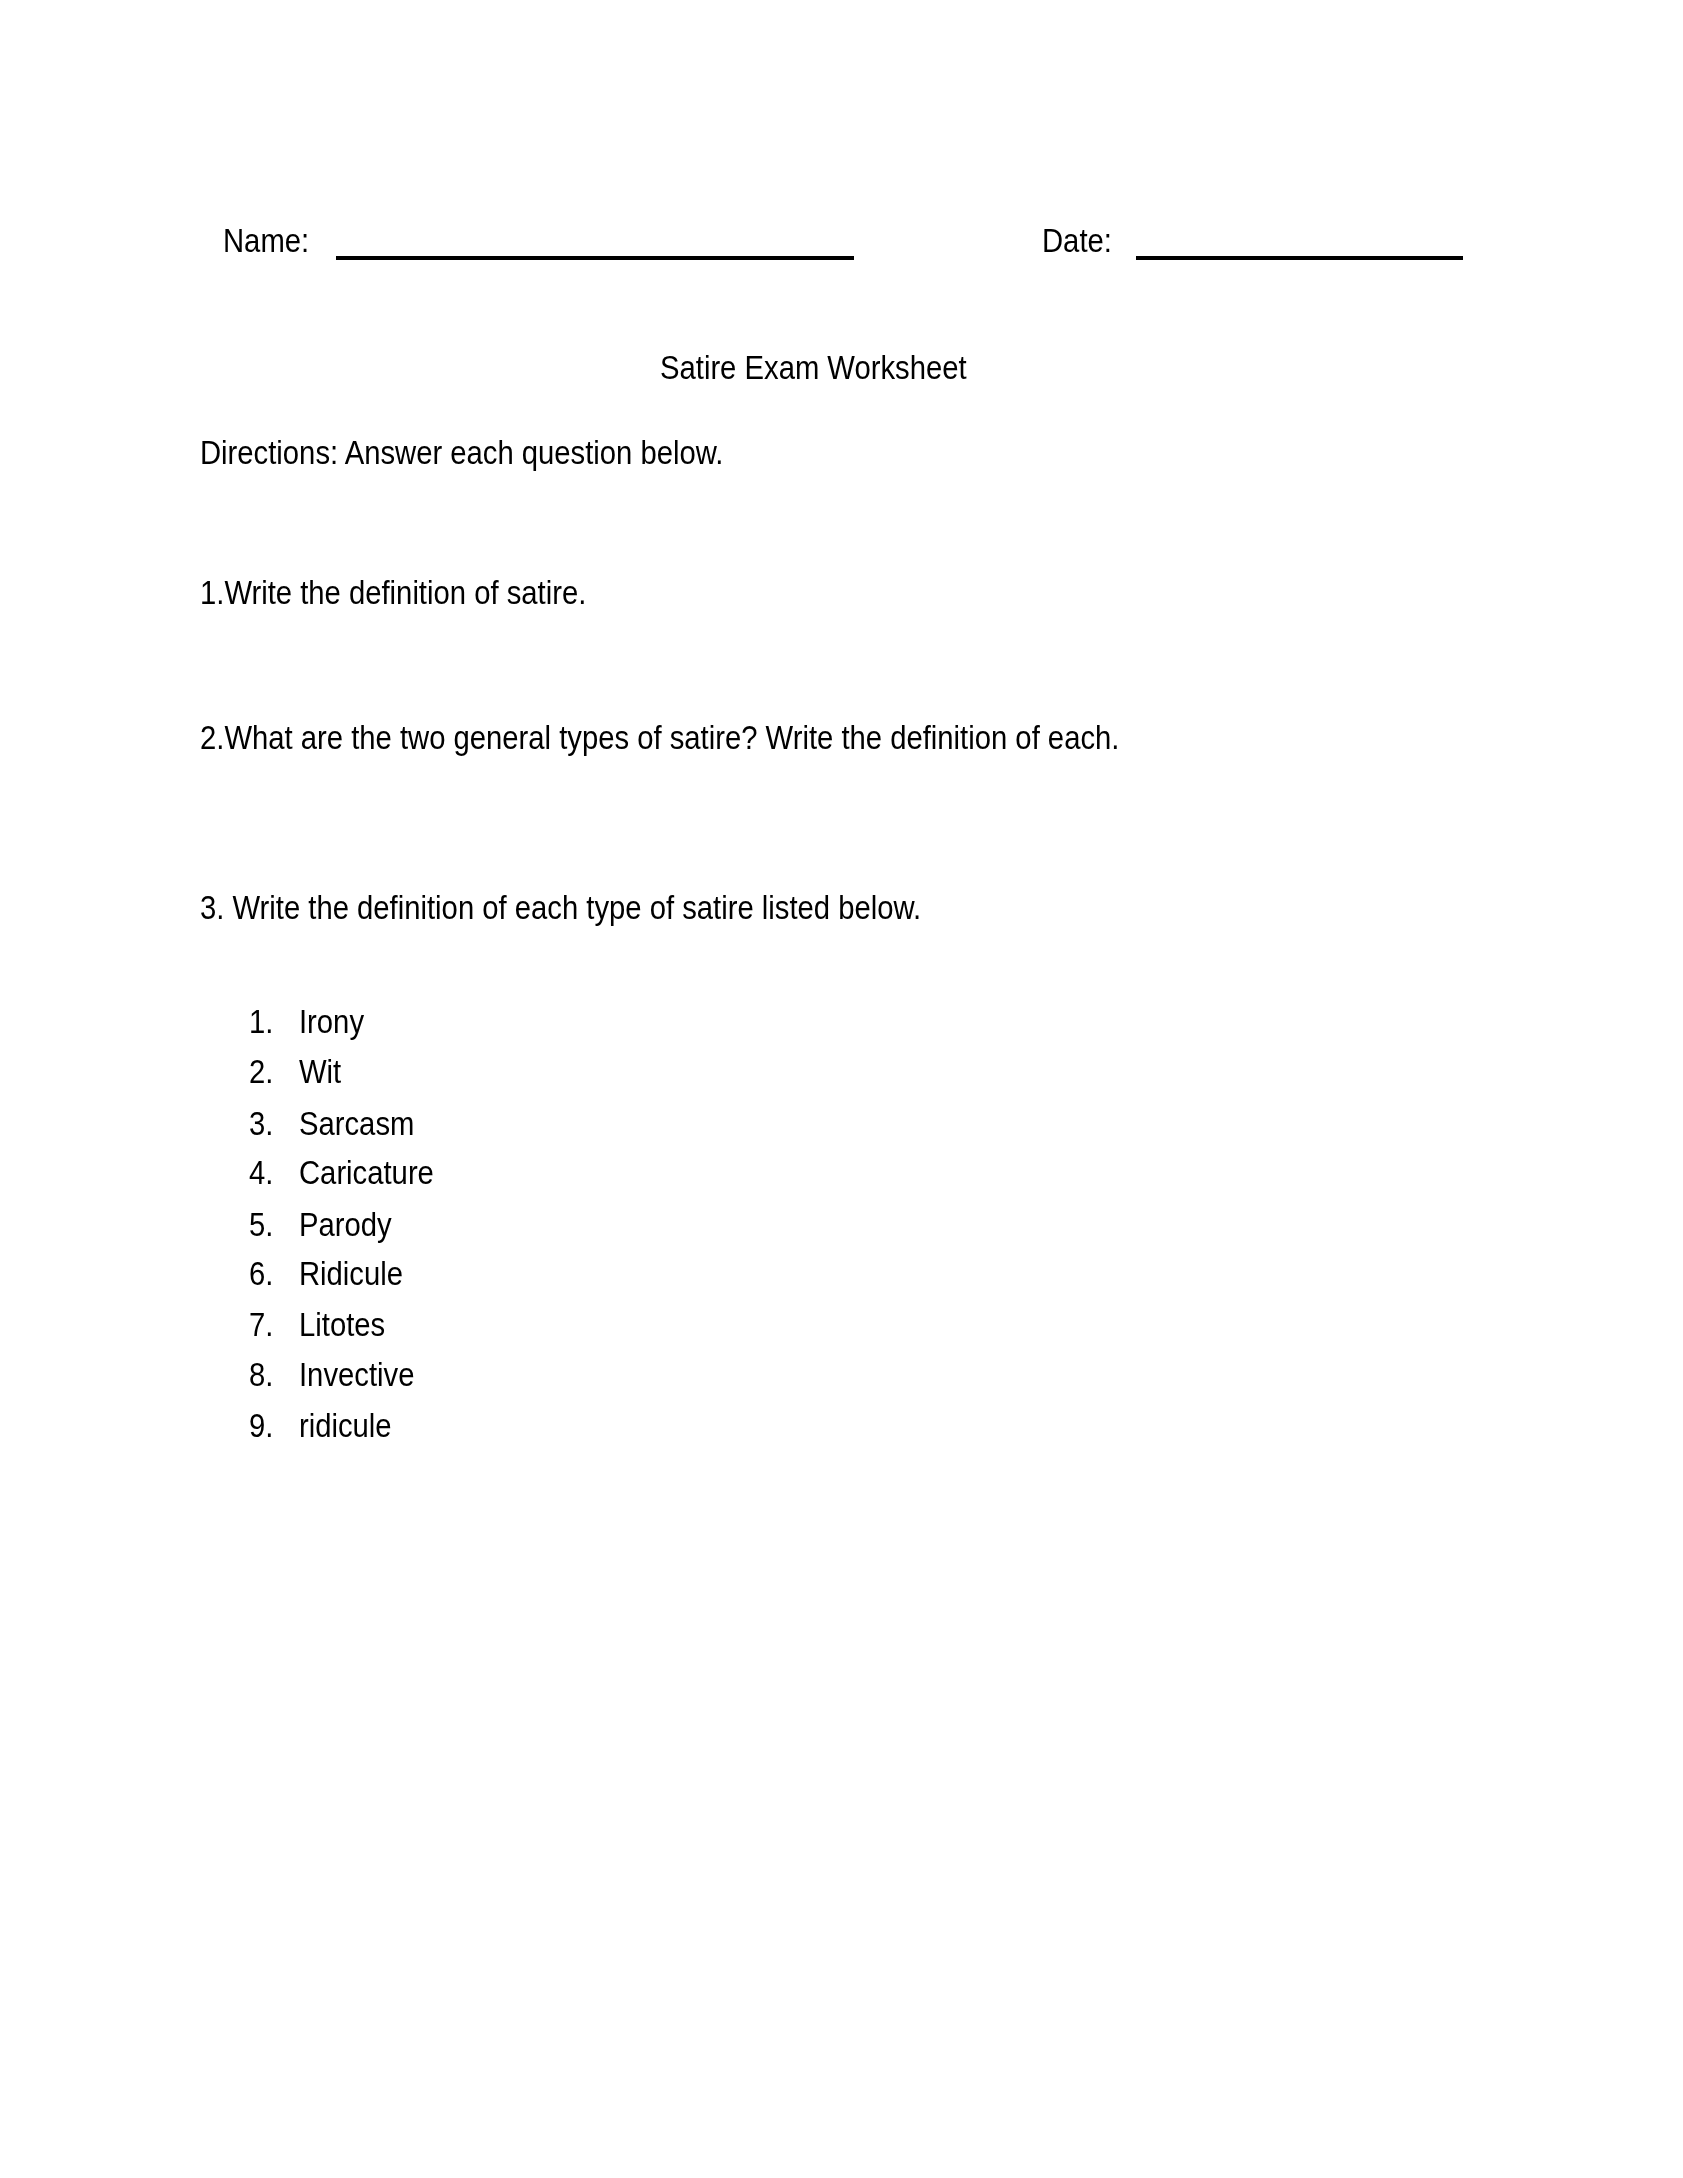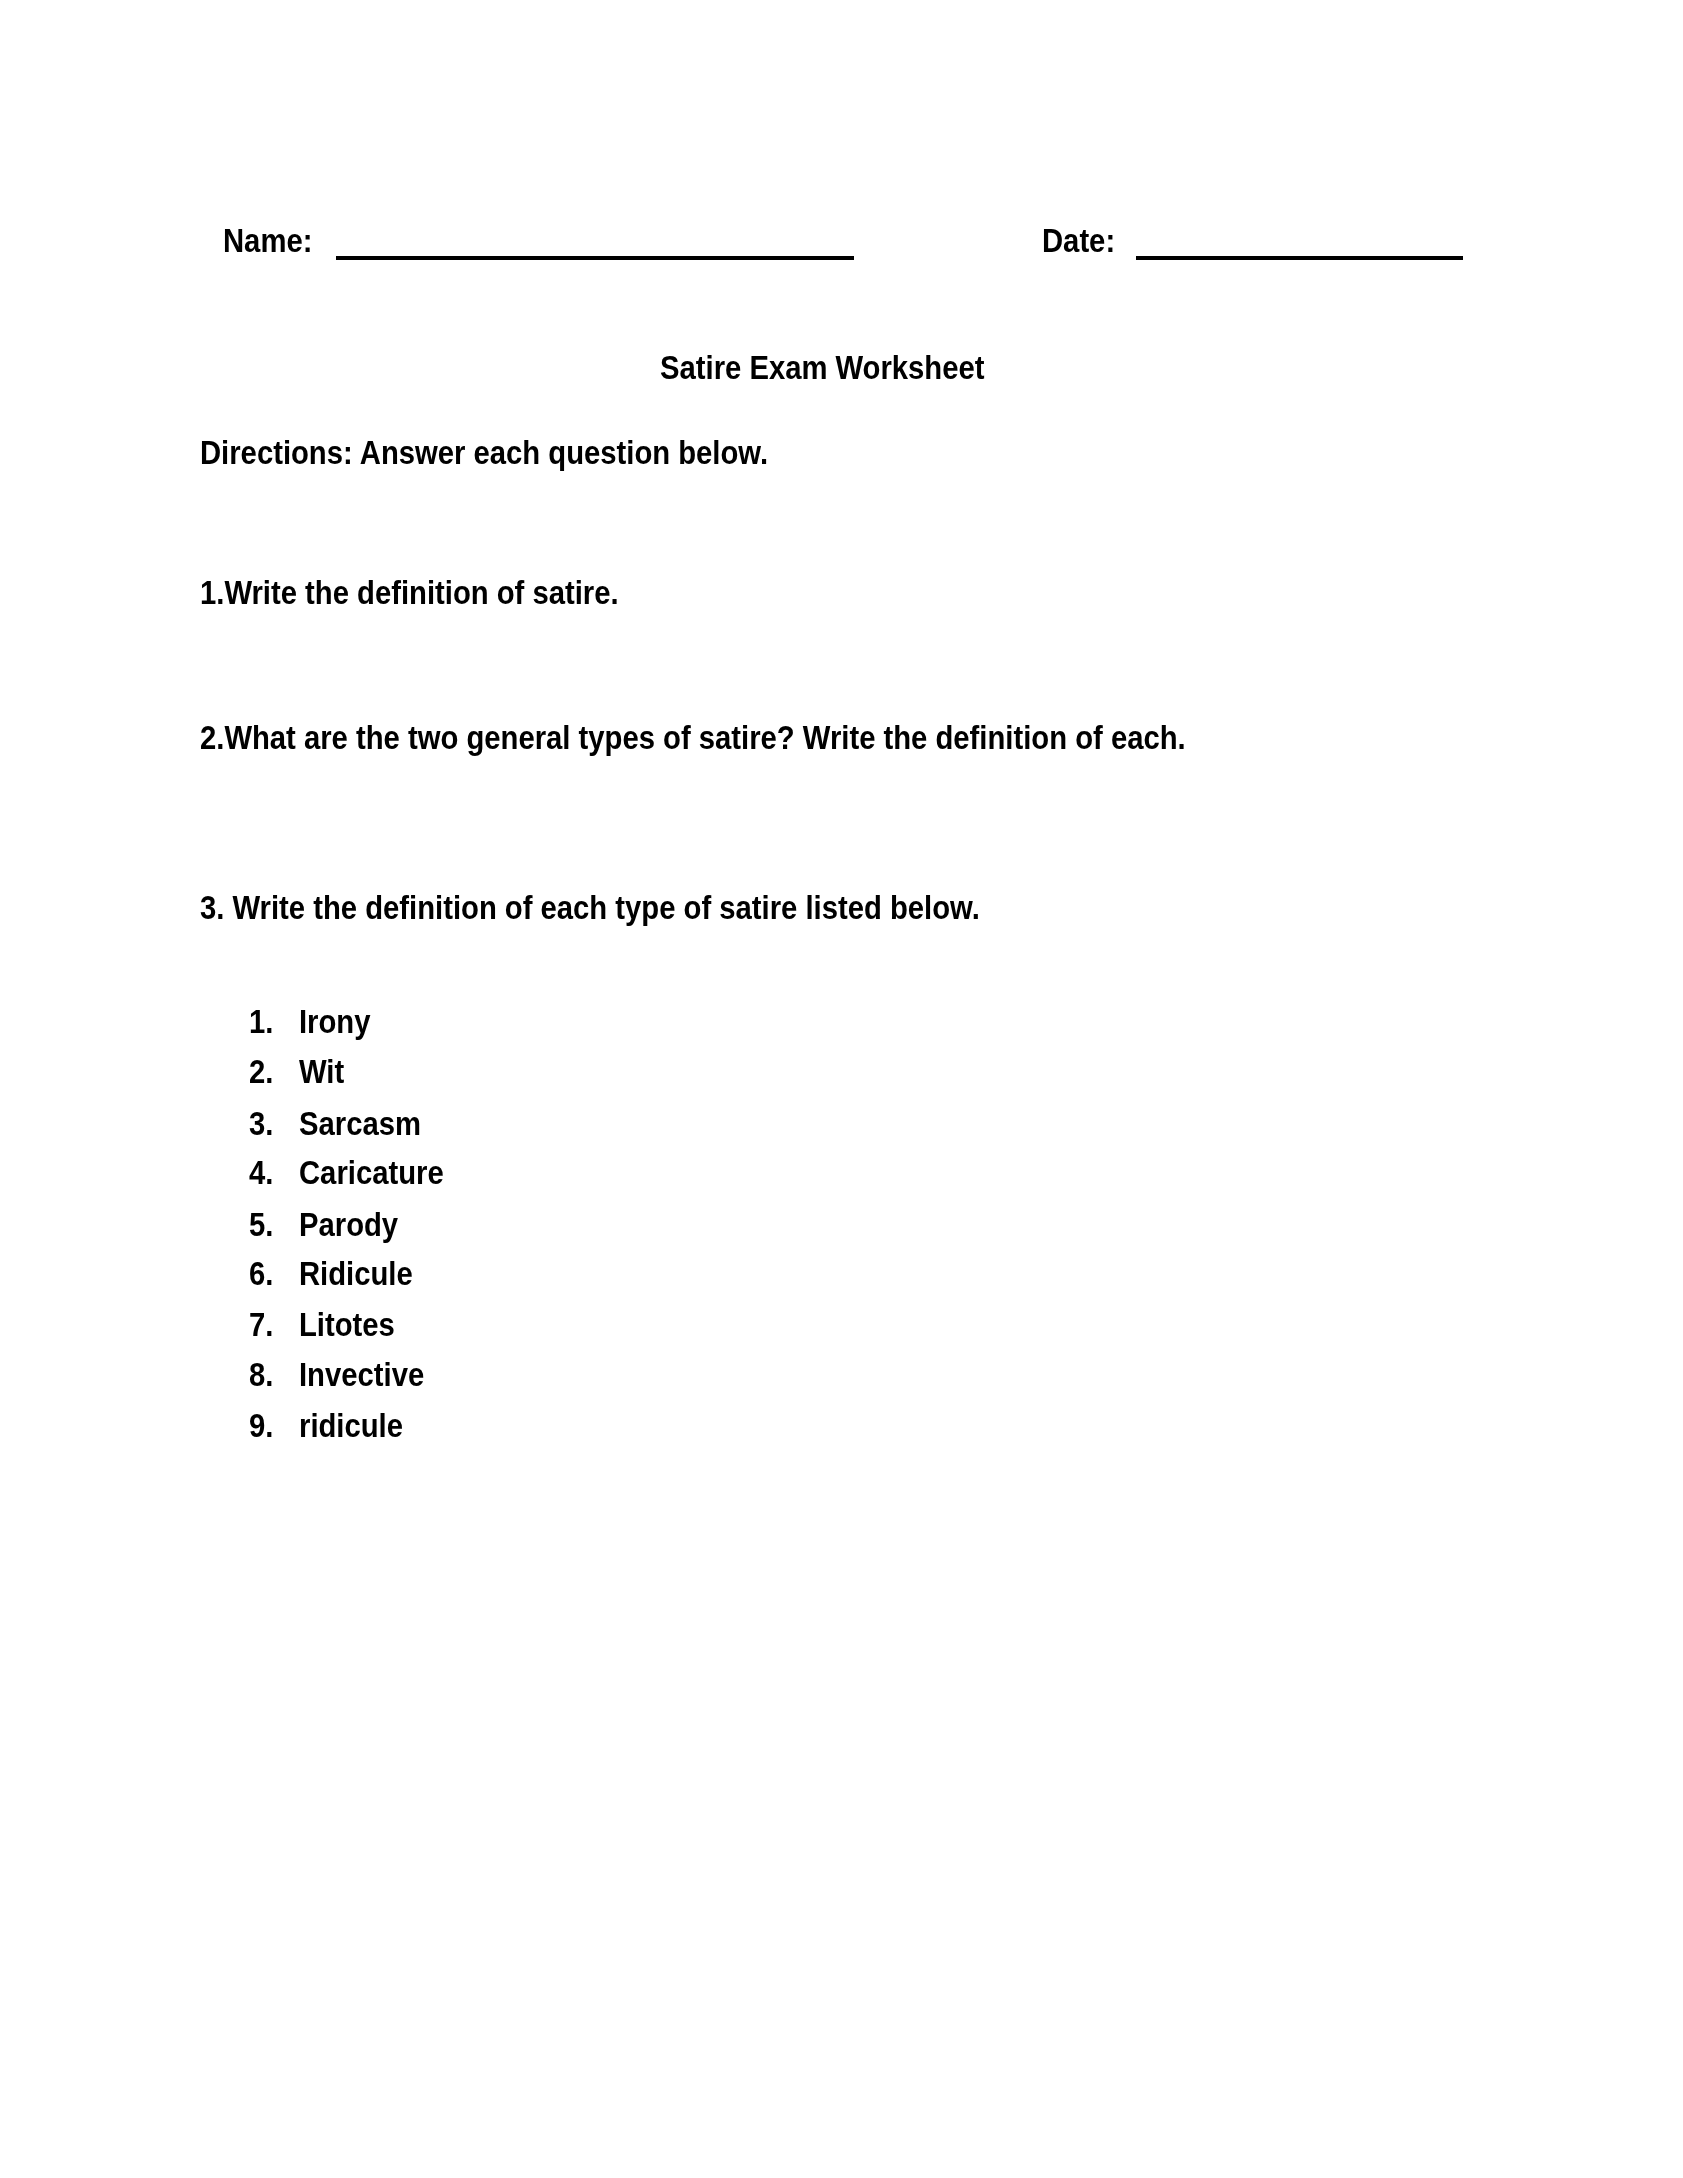--- a/index.html
+++ b/index.html
@@ -1,17 +1,17 @@
 <!DOCTYPE html>
 <html><head>
   <meta charset="utf-8">
   <style>
     html, body { margin: 0; padding: 0; background: #ffffff; }
     body { width: 1683px; height: 2178px; position: relative; overflow: hidden; }
-    .page { position: absolute; left: 0; top: 0; width: 1683px; height: 2178px; background: #ffffff; color: #000000; font-weight: bold; }
+    .page { position: absolute; left: 0; top: 0; width: 1683px; height: 2178px; background: #ffffff; color: #000000; }
     .line {
       position: absolute;
       font-family: "Liberation Sans", sans-serif;
       font-size: 34px;
       line-height: 34px;
       white-space: nowrap;
       transform-origin: left top;
       transform: scaleX(0.86);
     }
     .blank {

